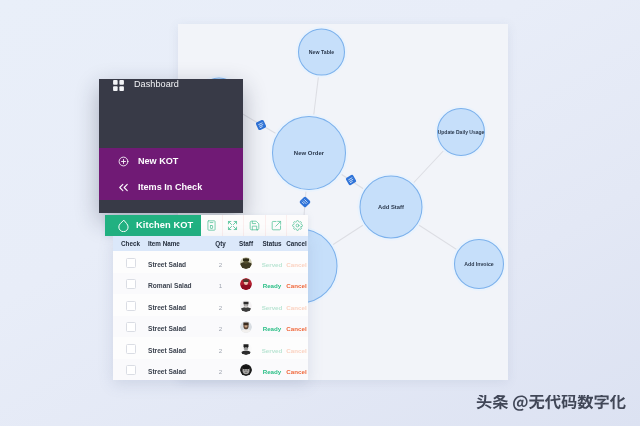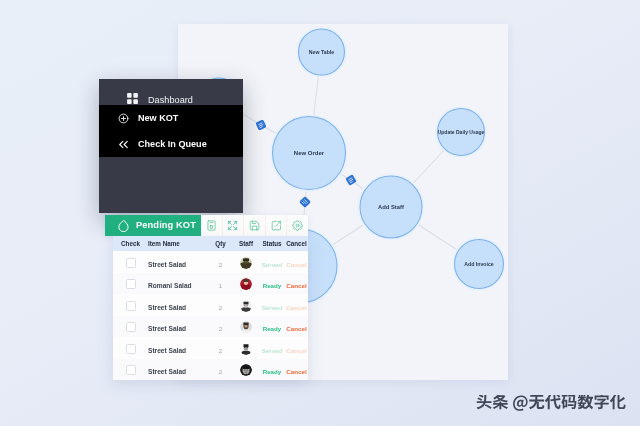--- a/index.html
+++ b/index.html
@@ -14,28 +14,28 @@
   background:#f2f4f9;box-shadow:0 2px 10px rgba(80,95,140,.10);}
 #canvas-svg{position:absolute;left:0;top:0;width:640px;height:426px;pointer-events:none;}
 #canvas-svg .edge{stroke:#dcdde3;stroke-width:1.05;}
 #canvas-svg .node{fill:#c6dffa;stroke:#7cb1ec;stroke-width:1.05;}
 #canvas-svg .node-halo{fill:#eaf3fd;}
 #canvas-svg .node-label{fill:#2c3a4e;text-anchor:middle;font-family:"Liberation Sans",sans-serif;font-weight:600;}
 
 
 #sidebar{position:absolute;left:99px;top:79px;width:144px;height:134px;
   background:#383a47;box-shadow:0 8px 22px rgba(35,40,65,.32);}
-.nav-item{position:relative;display:flex;align-items:flex-end;height:26px;padding-left:27px;
+.nav-item{position:relative;display:flex;align-items:flex-start;height:26px;padding-left:13px;
   color:#f3f4f7;font-size:9.1px;letter-spacing:.05px;}
 .nav-ico{width:13px;height:13px;margin-right:9px;flex:none;display:block;color:#f3f4f7;}
 .nav-ico svg{width:13px;height:13px;display:block;}
 .nav-chev{position:absolute;right:11px;top:50%;transform:translateY(-50%);
   width:8px;height:8px;color:#b9bcc6;}
 .nav-chev svg{width:8px;height:8px;display:block;}
-#subnav{background:#000000;}
+#subnav{background:#701a75;margin-top:43px;}
 .sub-item{position:relative;display:flex;align-items:center;height:26px;padding-left:19px;
   color:#fdfdfe;font-size:9.1px;font-weight:bold;}
 .sub-ico{width:11px;height:11px;margin-right:9px;flex:none;display:block;color:#fdfdfe;}
 .sub-ico svg{width:11px;height:11px;display:block;}
 
 
 #panel-head{position:absolute;left:105px;top:215px;width:203px;height:21px;
   filter:drop-shadow(0 1px 3px rgba(80,95,140,.12));}
 #head-green{position:absolute;left:0;top:0;width:96px;height:21px;background:#21b181;}
 #head-white{position:absolute;left:96px;top:0;width:107px;height:21px;background:#fdfcfc;
@@ -148,32 +148,32 @@
           </span>
 <span>New KOT</span>
 </div>
 <div class="sub-item">
 <span class="sub-ico">
             <svg viewBox="0 0 24 24" fill="none" stroke="currentColor" stroke-width="2.4" stroke-linecap="round" stroke-linejoin="round">
               <path d="M10.6 5.2 3.8 12l6.8 6.8"></path>
               <path d="M20.2 5.2 13.4 12l6.8 6.8"></path>
             </svg>
           </span>
-<span>Check In Queue</span>
+<span>Items In Check</span>
 </div>
 </div>
 </div>
 <div id="panel-head">
 <div id="head-green">
 <span id="head-drop">
           <svg viewBox="0 0 24 24" fill="none" stroke="currentColor" stroke-width="1.8" stroke-linecap="round" stroke-linejoin="round">
             <path d="M12 2.6 5.9 8.7a8.6 8.6 0 1 0 12.2 0z"></path>
           </svg>
         </span>
-<span id="head-title">Pending KOT</span>
+<span id="head-title">Kitchen KOT</span>
 </div>
 <div id="head-white">
 <span class="act">
           <svg viewBox="0 0 24 24" fill="none" stroke="currentColor" stroke-width="1.7" stroke-linecap="round" stroke-linejoin="round">
             <rect x="4.2" y="1.8" width="15.6" height="20.4" rx="1.6"></rect>
             <path d="M9 5.6h6"></path>
             <rect x="9.6" y="12" width="4.8" height="6.4" rx="0.9"></rect>
           </svg>
         </span>
 <span class="act">

